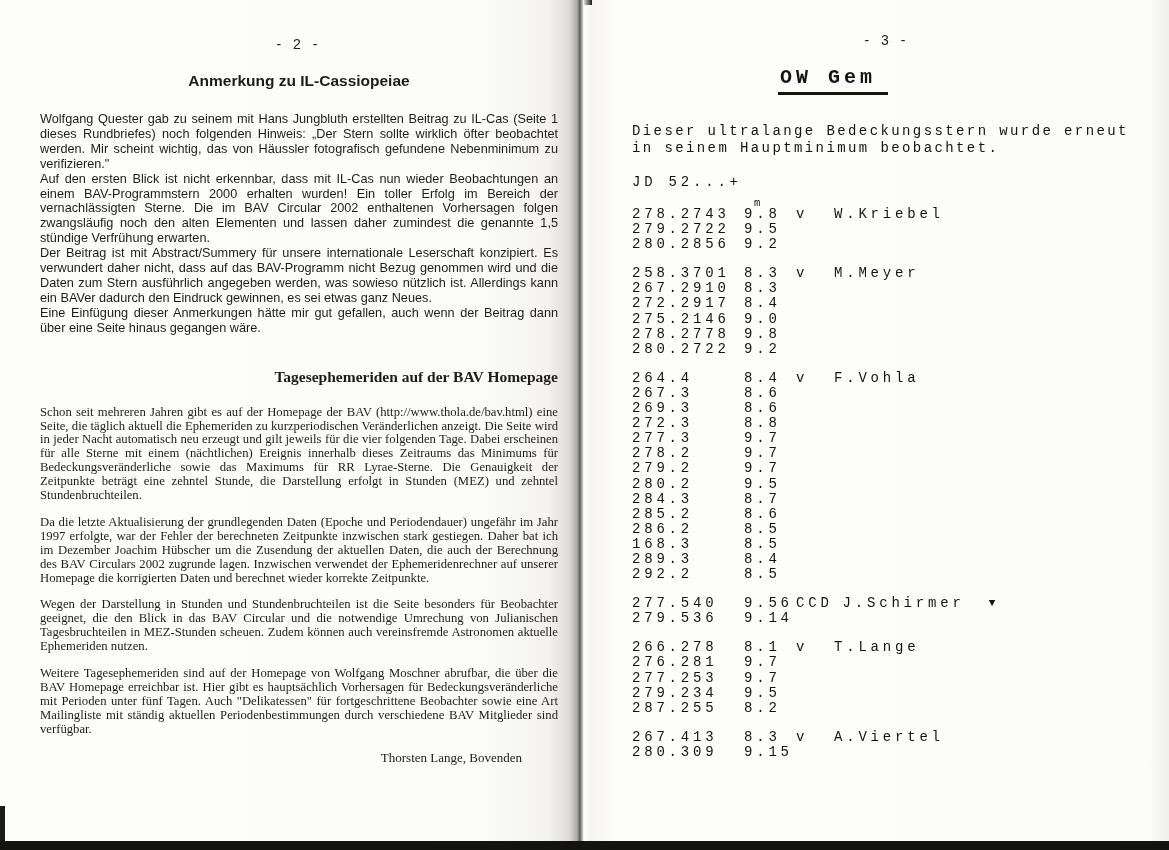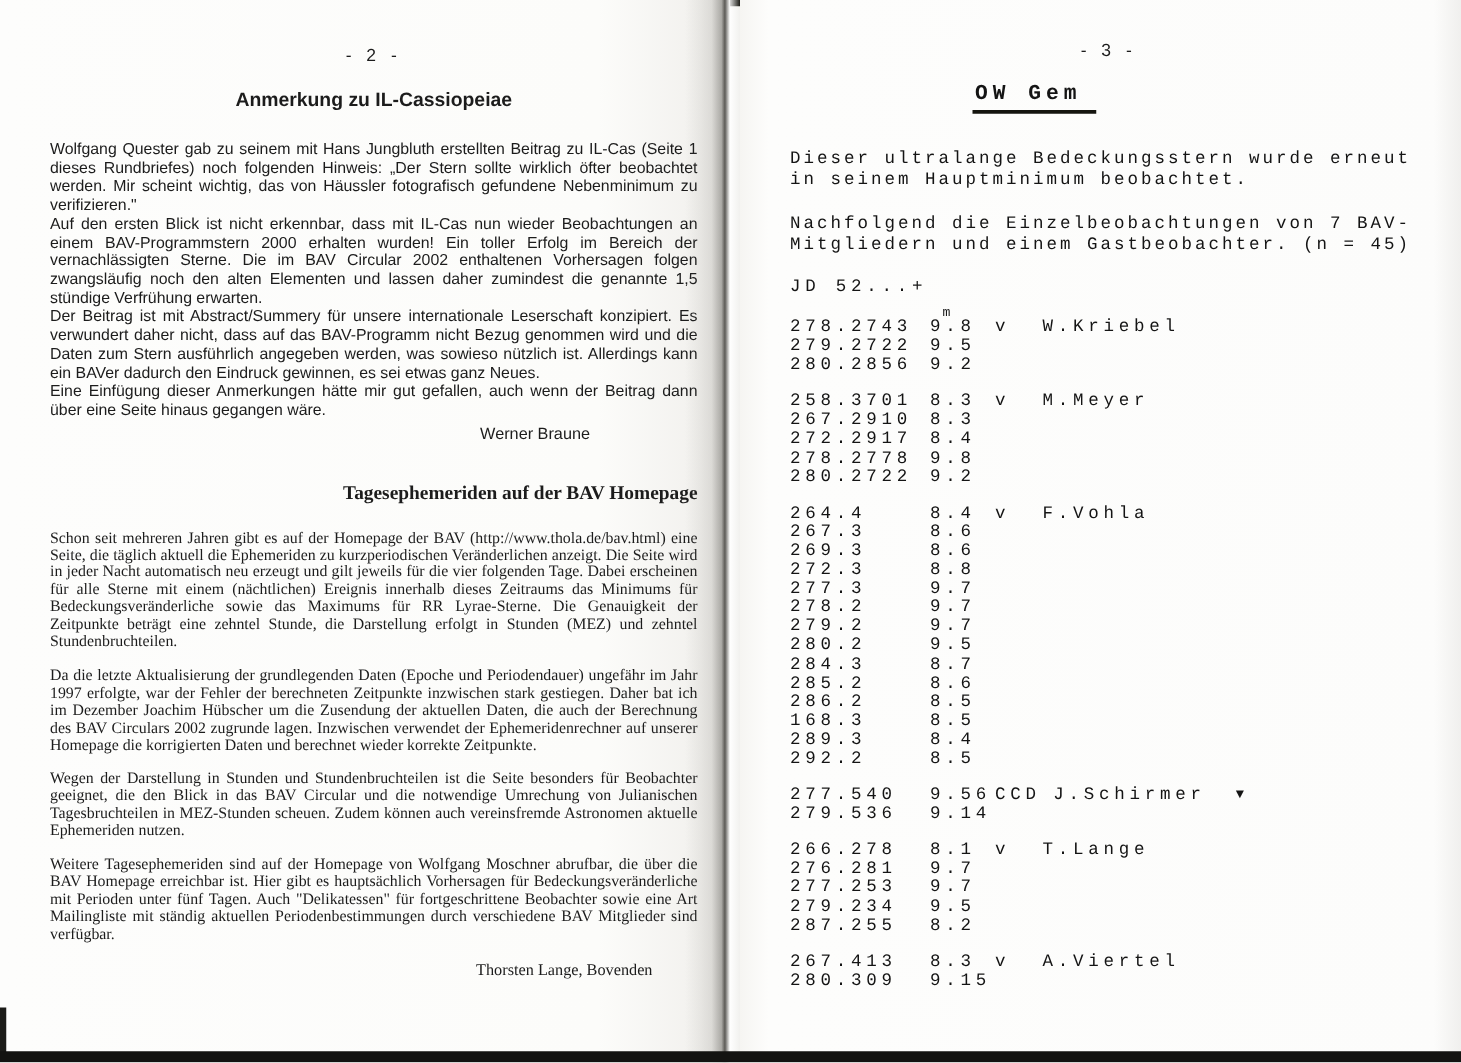--- a/index.html
+++ b/index.html
@@ -65,21 +65,21 @@
   .right-page{
     position:absolute;left:592px;top:0;width:577px;height:850px;
     padding:32px 0 0 40px;box-sizing:border-box;
     background:linear-gradient(90deg,#f6f5f2 0%,#fdfdfc 4%,#fcfcfb 100%);
     font-family:"Liberation Mono","DejaVu Sans Mono",monospace;color:#141414;
   }
   .rp-pagenum{width:510px;text-align:center;font-size:14px;letter-spacing:4px;
     font-family:"Liberation Sans",sans-serif;color:#1c1c1c;}
   .star-title{
     display:inline-block;margin:18px 0 0 146px;
-    font-size:17px;font-weight:bold;letter-spacing:4px;
+    font-size:20px;font-weight:bold;letter-spacing:4px;
     border-bottom:3px solid #15150f;padding:0 12px 3px 2px;
   }
   .mono-para{white-space:pre-line;font-size:14px;letter-spacing:2.4px;line-height:16.5px;}
   .intro{margin-top:28px;}
   .subintro{margin-top:19px;}
   .jd-header{margin-top:18px;font-size:14px;letter-spacing:3.8px;}
   .mag-unit{margin:9px 0 -3px 122px;font-size:10.5px;letter-spacing:0;line-height:8px;}
   .obs-groups{margin-top:3px;}
   .obs-group{margin-bottom:14px;}
   .obs-row{display:flex;font-size:14px;letter-spacing:3.8px;line-height:15.1px;}
@@ -102,21 +102,20 @@
   <div class="left-page">
     <div class="pagenum">- 2 -</div>
 
     <h1 class="lp-title">Anmerkung zu IL-Cassiopeiae</h1>
     <div class="article1-body">
         <p>Wolfgang Quester gab zu seinem mit Hans Jungbluth erstellten Beitrag zu IL-Cas (Seite 1 dieses Rundbriefes) noch folgenden Hinweis: „Der Stern sollte wirklich öfter beobachtet werden. Mir scheint wichtig, das von Häussler fotografisch gefundene Nebenminimum zu verifizieren."</p>
         <p>Auf den ersten Blick ist nicht erkennbar, dass mit IL-Cas nun wieder Beobachtungen an einem BAV-Programmstern 2000 erhalten wurden! Ein toller Erfolg im Bereich der vernachlässigten Sterne. Die im BAV Circular 2002 enthaltenen Vorhersagen folgen zwangsläufig noch den alten Elementen und lassen daher zumindest die genannte 1,5 stündige Verfrühung erwarten.</p>
         <p>Der Beitrag ist mit Abstract/Summery für unsere internationale Leserschaft konzipiert. Es verwundert daher nicht, dass auf das BAV-Programm nicht Bezug genommen wird und die Daten zum Stern ausführlich angegeben werden, was sowieso nützlich ist. Allerdings kann ein BAVer dadurch den Eindruck gewinnen, es sei etwas ganz Neues.</p>
         <p>Eine Einfügung dieser Anmerkungen hätte mir gut gefallen, auch wenn der Beitrag dann über eine Seite hinaus gegangen wäre.</p>
       </div>
-    <div class="sig1">Werner Braune</div>
 
     <h2 class="lp-title2">Tagesephemeriden auf der BAV Homepage</h2>
     <div class="article2-body">
         <p>Schon seit mehreren Jahren gibt es auf der Homepage der BAV (http://www.thola.de/bav.html) eine Seite, die täglich aktuell die Ephemeriden zu kurzperiodischen Veränderlichen anzeigt. Die Seite wird in jeder Nacht automatisch neu erzeugt und gilt jeweils für die vier folgenden Tage. Dabei erscheinen für alle Sterne mit einem (nächtlichen) Ereignis innerhalb dieses Zeitraums das Minimums für Bedeckungsveränderliche sowie das Maximums für RR Lyrae-Sterne. Die Genauigkeit der Zeitpunkte beträgt eine zehntel Stunde, die Darstellung erfolgt in Stunden (MEZ) und zehntel Stundenbruchteilen.</p>
         <p>Da die letzte Aktualisierung der grundlegenden Daten (Epoche und Periodendauer) ungefähr im Jahr 1997 erfolgte, war der Fehler der berechneten Zeitpunkte inzwischen stark gestiegen. Daher bat ich im Dezember Joachim Hübscher um die Zusendung der aktuellen Daten, die auch der Berechnung des BAV Circulars 2002 zugrunde lagen. Inzwischen verwendet der Ephemeridenrechner auf unserer Homepage die korrigierten Daten und berechnet wieder korrekte Zeitpunkte.</p>
         <p>Wegen der Darstellung in Stunden und Stundenbruchteilen ist die Seite besonders für Beobachter geeignet, die den Blick in das BAV Circular und die notwendige Umrechung von Julianischen Tagesbruchteilen in MEZ-Stunden scheuen. Zudem können auch vereinsfremde Astronomen aktuelle Ephemeriden nutzen.</p>
         <p>Weitere Tagesephemeriden sind auf der Homepage von Wolfgang Moschner abrufbar, die über die BAV Homepage erreichbar ist. Hier gibt es hauptsächlich Vorhersagen für Bedeckungsveränderliche mit Perioden unter fünf Tagen. Auch "Delikatessen" für fortgeschrittene Beobachter sowie eine Art Mailingliste mit ständig aktuellen Periodenbestimmungen durch verschiedene BAV Mitglieder sind verfügbar.</p>
       </div>
     <div class="sig2">Thorsten Lange, Bovenden</div>
   </div>
@@ -126,22 +125,20 @@
   <div class="right-page">
     <div class="rp-pagenum">- 3 -</div>
 
     <div>
       <span class="star-title">OW Gem</span>
     </div>
 
     <div class="mono-para intro">Dieser ultralange Bedeckungsstern wurde erneut
 in seinem Hauptminimum beobachtet.</div>
 
-    <div class="mono-para subintro">Nachfolgend die Einzelbeobachtungen von 7 BAV-
-Mitgliedern und einem Gastbeobachter. (n = 45)</div>
 
     <div class="jd-header">JD 52...+</div>
     <div class="mag-unit">m</div>
 
     <div class="obs-groups">
         <div class="obs-group">
           <div class="obs-row">
             <span class="jd-value">278.2743</span>
             <span class="mag-value">9.8</span>
             <span class="method">v</span>
@@ -169,20 +166,26 @@
           </div>
           <div class="obs-row">
             <span class="jd-value">267.2910</span>
             <span class="mag-value">8.3</span>
             <span class="method"></span>
             <span class="observer-name"></span>
           </div>
           <div class="obs-row">
             <span class="jd-value">272.2917</span>
             <span class="mag-value">8.4</span>
+            <span class="method"></span>
+            <span class="observer-name"></span>
+          </div>
+          <div class="obs-row">
+            <span class="jd-value">275.2146</span>
+            <span class="mag-value">9.0</span>
             <span class="method"></span>
             <span class="observer-name"></span>
           </div>
           <div class="obs-row">
             <span class="jd-value">278.2778</span>
             <span class="mag-value">9.8</span>
             <span class="method"></span>
             <span class="observer-name"></span>
           </div>
           <div class="obs-row">

